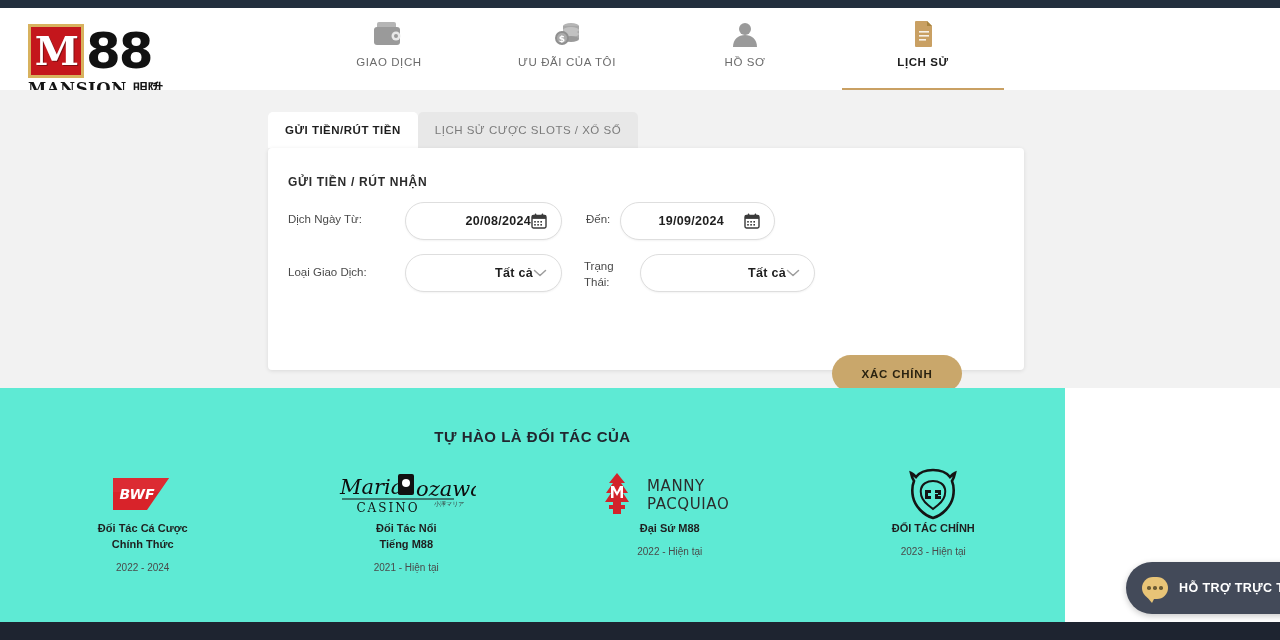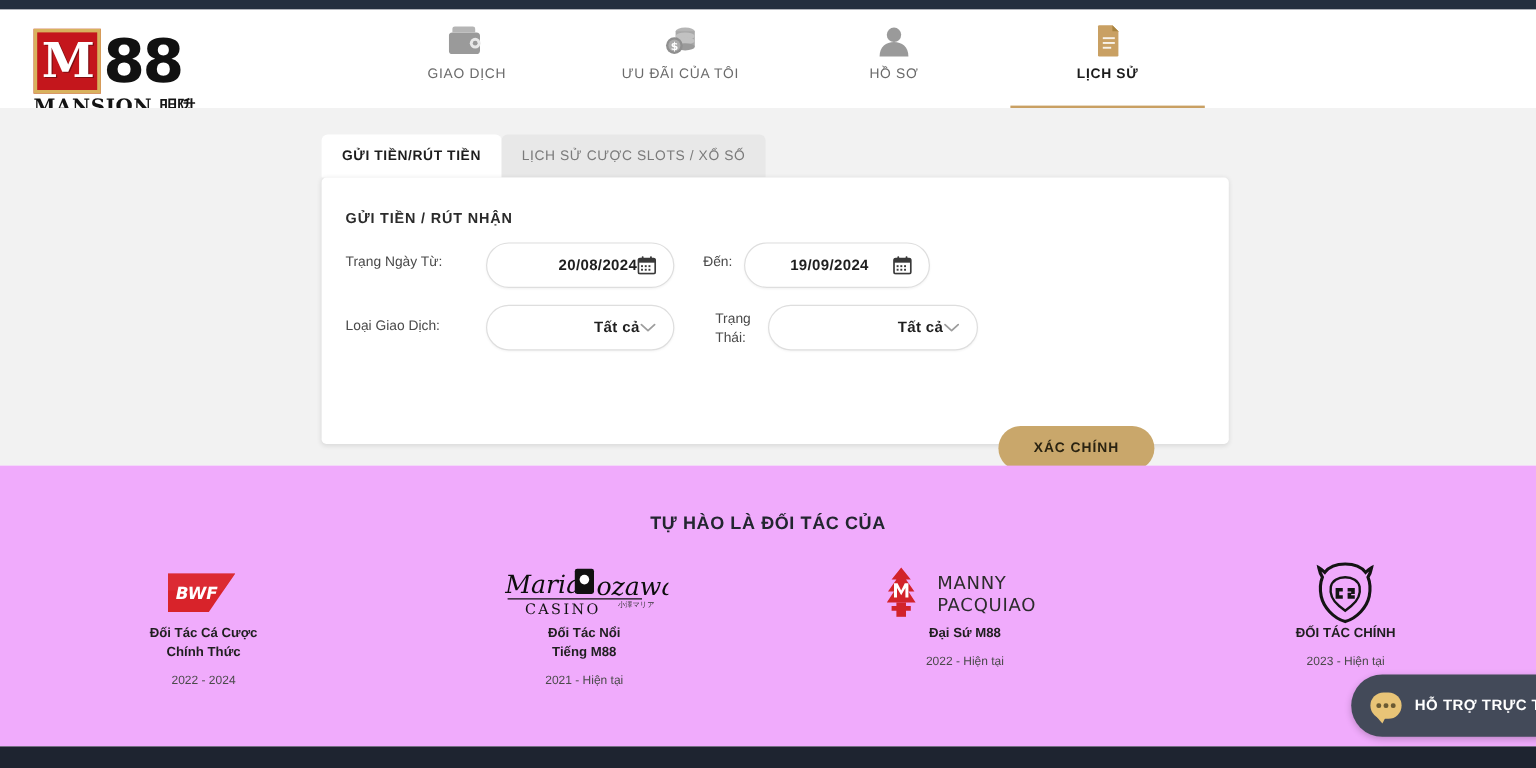--- a/index.html
+++ b/index.html
@@ -157,22 +157,22 @@
     width: 130px; height: 37px;
     background: #c9a76b;
     border: none; border-radius: 19px;
     color: #2a2311; font-size: 11.5px; font-weight: bold;
     letter-spacing: 0.8px;
     cursor: pointer;
   }
 
   
   .partners {
-    position: absolute; left: 0; top: 388px; width: 1280px; height: 234px;
-    background: #f0abfc;
+    position: absolute; left: 0; top: 388px; width: 1065px; height: 234px;
+    background: #5eead4;
   }
   .partners-title {
     text-align: center; margin-top: 40px;
     font-size: 15px; font-weight: bold; color: #22262f;
     letter-spacing: 0.5px;
   }
   .partner-row {
     display: flex; margin-top: 22px; padding-left: 11px;
   }
   .partner {
@@ -307,21 +307,21 @@
       </div>
       <div class="tab inactive">
         <span>LỊCH SỬ CƯỢC SLOTS / XỔ SỐ</span>
       </div>
     </div>
 
     <div class="card">
 
       <div class="card-title">GỬI TIỀN / RÚT NHẬN</div>
 
-      <div class="field-label" style="left:20px; top:65px;">Trạng Ngày Từ:</div>
+      <div class="field-label" style="left:20px; top:65px;">Dịch Ngày Từ:</div>
 
       <div class="pill" style="left:137px; top:54px; width:157px;">
         <span class="pill-value">20/08/2024</span>
         <span class="pill-icon">
           <svg width="16" height="16" viewBox="0 0 16 16">
             <rect x="1" y="2.5" width="14" height="12.5" rx="1.4" fill="none" stroke="#3a3a3a" stroke-width="1.4"></rect>
             <rect x="1" y="2.5" width="14" height="3.4" fill="#3a3a3a"></rect>
             <rect x="3.8" y="0.6" width="1.5" height="3.2" rx="0.6" fill="#3a3a3a"></rect>
             <rect x="10.7" y="0.6" width="1.5" height="3.2" rx="0.6" fill="#3a3a3a"></rect>
             <rect x="3.2" y="8" width="1.6" height="1.6" fill="#3a3a3a"></rect>
@@ -358,21 +358,21 @@
 
       <div class="pill" style="left:137px; top:106px; width:157px;">
         <span class="pill-value">Tất cả</span>
         <span class="pill-icon">
           <svg width="14" height="10" viewBox="0 0 14 10">
             <path d="M1.5 2.5 L7 7.5 L12.5 2.5" fill="none" stroke="#9d9d9d" stroke-width="1.5" stroke-linecap="round" stroke-linejoin="round"></path>
           </svg>
         </span>
       </div>
 
-      <div class="field-label" style="left:328px; top:110px; line-height:1.4;">
+      <div class="field-label" style="left:316px; top:110px; line-height:1.4;">
         <span>Trạng</span><br>
         <span>Thái:</span>
       </div>
 
       <div class="pill" style="left:372px; top:106px; width:175px;">
         <span class="pill-value">Tất cả</span>
         <span class="pill-icon">
           <svg width="14" height="10" viewBox="0 0 14 10">
             <path d="M1.5 2.5 L7 7.5 L12.5 2.5" fill="none" stroke="#9d9d9d" stroke-width="1.5" stroke-linecap="round" stroke-linejoin="round"></path>
           </svg>

